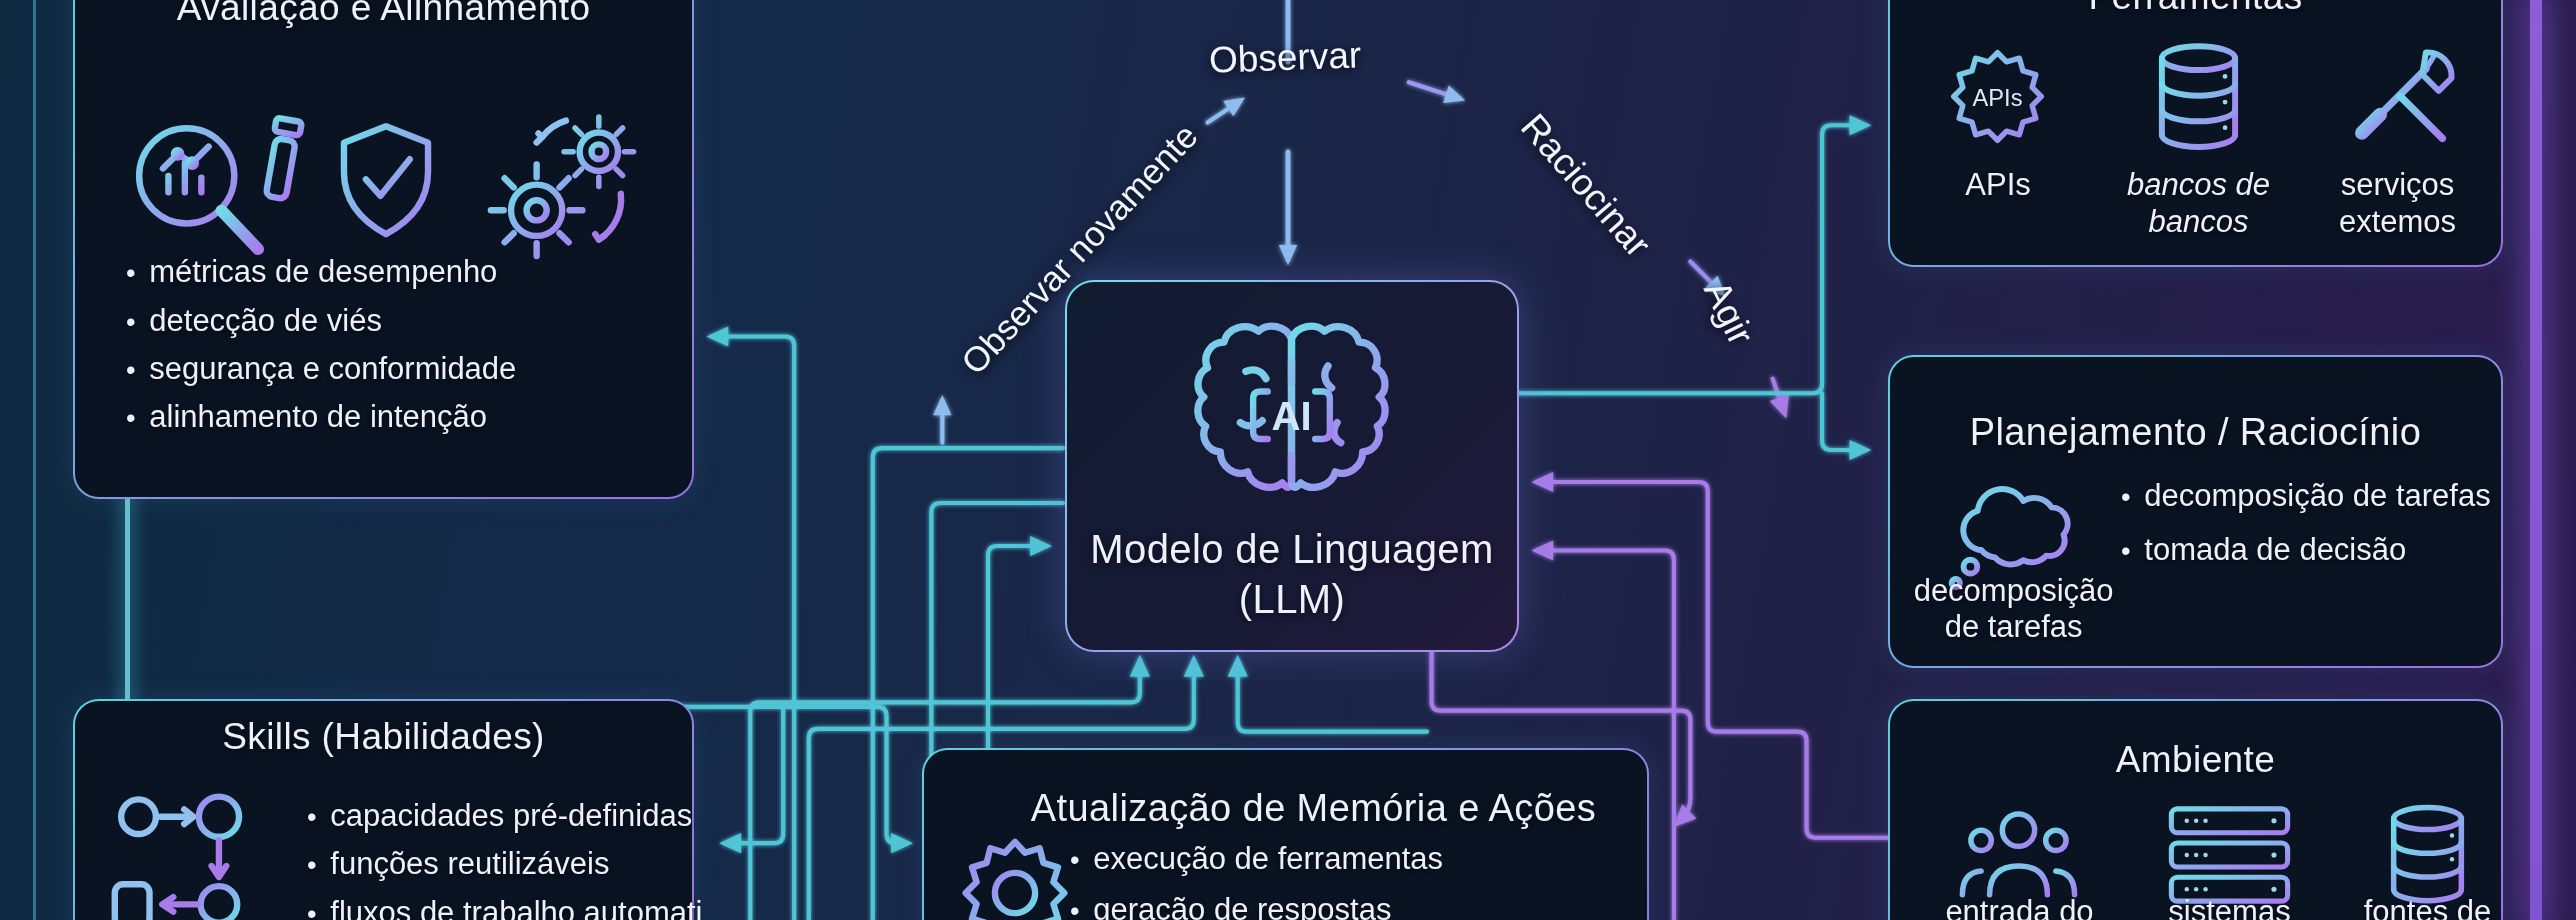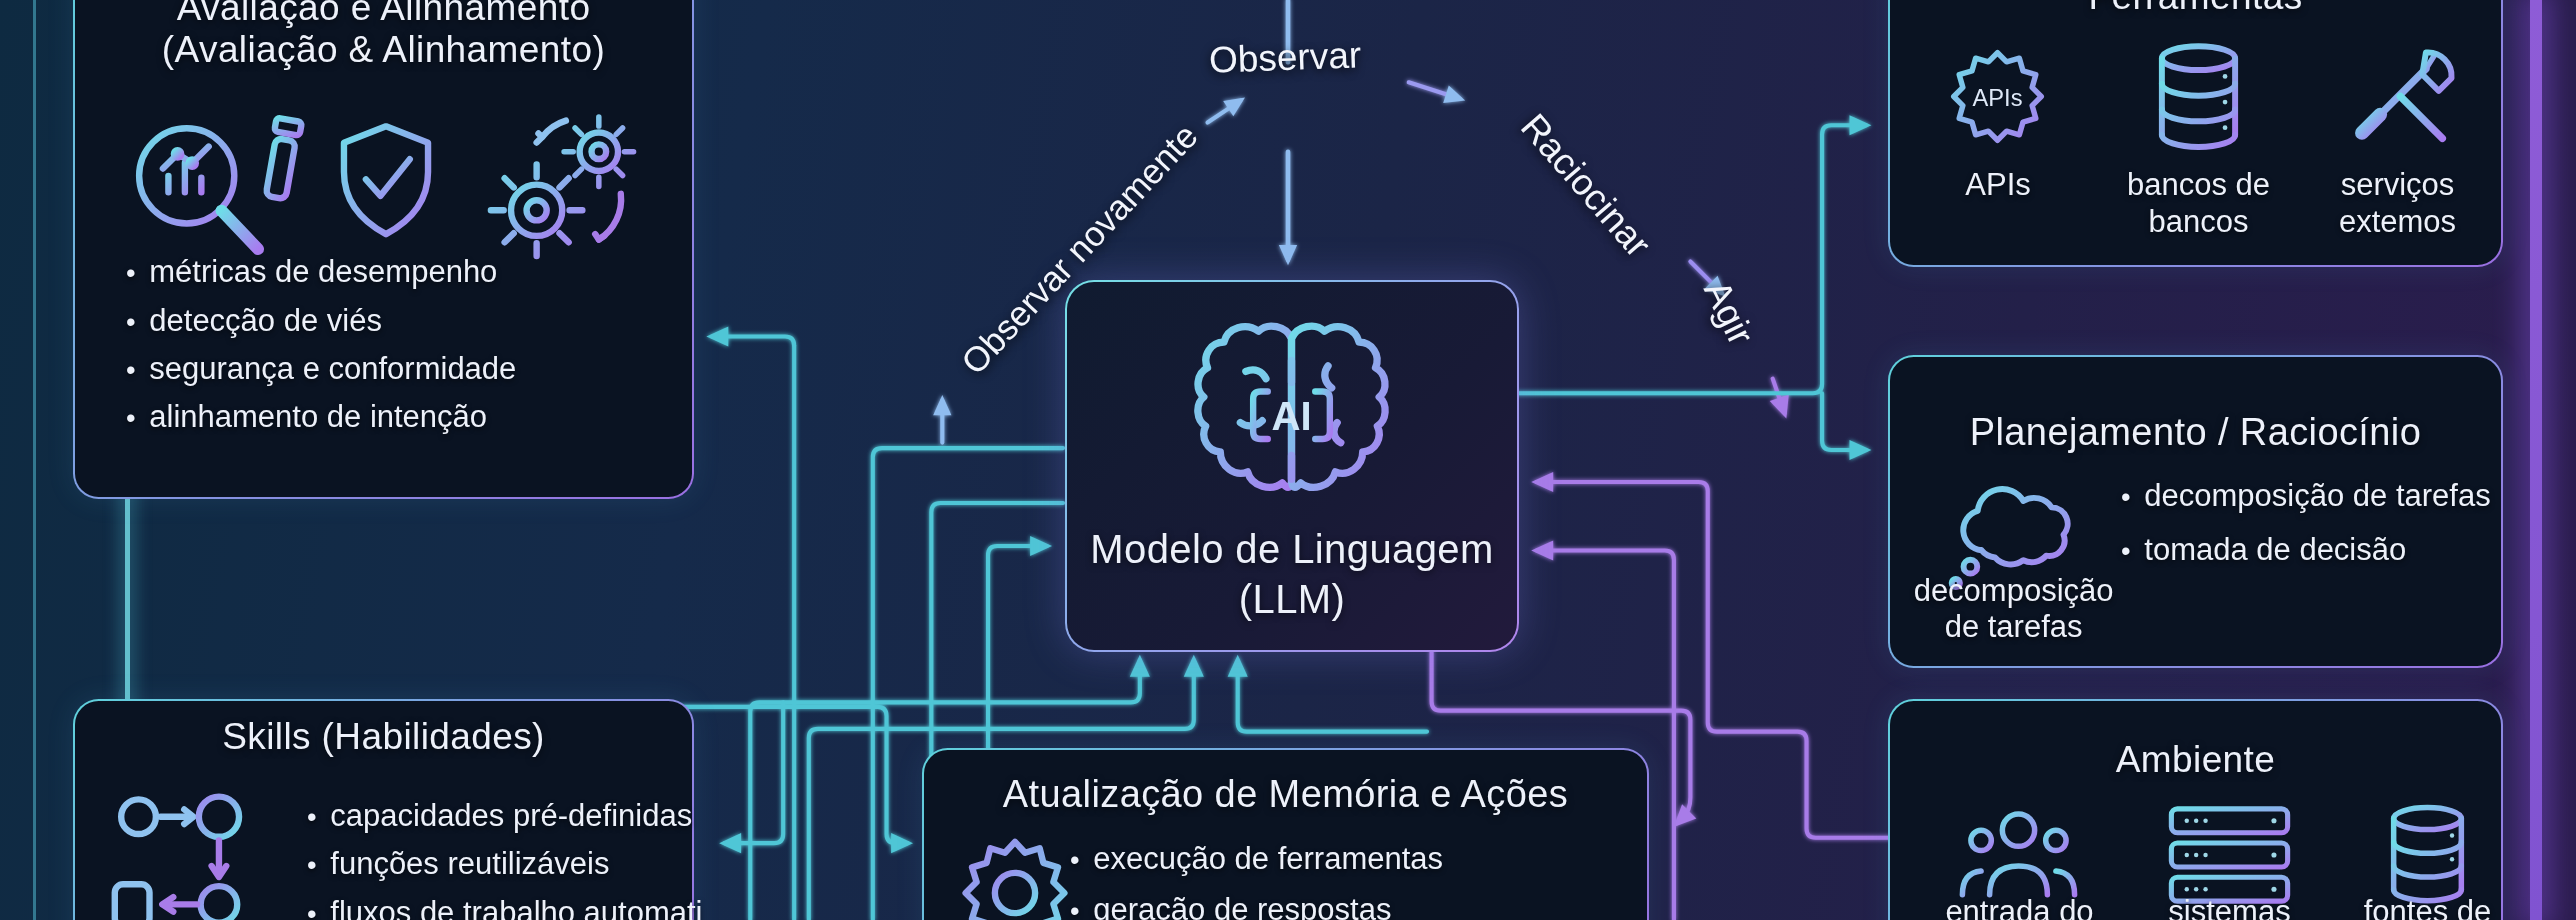--- a/index.html
+++ b/index.html
@@ -102,21 +102,20 @@
       <path stroke="#4fc6d6" stroke-width="4.5" marker-end="url(#mc)" d="M1992 430 L1992 482 Q1992 492 2002 492 L2040 492"></path>
 
       <path stroke="#a87ce8" stroke-width="4.5" marker-end="url(#mp)" d="M2066 916 L1985 916 Q1975 916 1975 906 L1975 810 Q1975 800 1965 800 L1877 800 Q1867 800 1867 790 L1867 537 Q1867 527 1857 527 L1680 527"></path>
       <path stroke="#a87ce8" stroke-width="4.5" marker-end="url(#mp)" d="M1565 712 L1565 767 Q1565 777 1575 777 L1838 777 Q1848 777 1848 787 L1848 872 Q1848 886 1840 894 L1834 900"></path>
       <path stroke="#a87ce8" stroke-width="4.5" marker-end="url(#mp)" d="M1830 1006 L1830 612 Q1830 602 1820 602 L1680 602"></path>
     </g>
   </svg>
 
   <div class="box" style="left:73px;top:-59px;width:617px;height:554px;">
     <div class="t" style="top:44px;">Avaliação e Alinhamento</div>
-    <div class="t" style="top:86px;">(Avaliação &amp; Alinhamento)</div>
 
     <svg class="ic" style="left:44px;top:165px;" width="194" height="165" viewBox="0 0 212 180">
       <g fill="none" stroke="url(#gcp)" stroke-width="7" stroke-linecap="round" stroke-linejoin="round">
         <circle cx="74" cy="74" r="52"></circle>
         <path d="M112 112 L152 154" stroke-width="13"></path>
         <path d="M54 92 V74 M72 92 V60 M90 92 V76"></path>
         <path d="M48 66 L64 50 L80 60 L98 42"></path>
         <circle cx="64" cy="50" r="4"></circle>
           <circle cx="80" cy="60" r="4"></circle>
         <g transform="rotate(10 176 70)">
@@ -233,21 +232,21 @@
         <path d="M24 106 L44 86" stroke-width="15"></path>
         <path d="M94 36 L104 20" stroke-width="6"></path>
         <path d="M66 66 L112 112"></path>
         <path d="M94 18 A26 26 0 0 1 122 46 L108 60 L90 42 Z" stroke-width="6.5"></path>
       </g>
     </svg>
     <div class="lbl" style="left:25.6px;top:212px;width:165px;">
       <div>APIs</div>
       <div></div>
     </div>
-    <div class="lbl" style="left:217px;top:212px;width:183px;">
+    <div class="lbl" style="left:217px;top:212px;width:183px;font-style:italic;">
       <div>bancos de</div>
       <div>bancos</div>
     </div>
     <div class="lbl" style="left:416px;top:212px;width:183px;">
       <div>serviços</div>
       <div>extemos</div>
     </div>
   </div>
 
   <div class="box" style="left:1888px;top:355px;width:611px;height:309px;">
@@ -314,21 +313,21 @@
         <circle cx="84" cy="42" r="2.6" fill="#9fd8e8" stroke="none"></circle>
         <circle cx="84" cy="70" r="2.6" fill="#9fd8e8" stroke="none"></circle>
       </g>
     </svg>
     <div class="lbl" style="left:38px;top:192px;width:183px;">entrada do</div>
     <div class="lbl" style="left:257px;top:192px;width:165px;">sistemas</div>
     <div class="lbl" style="left:455px;top:192px;width:165px;">fontes de</div>
   </div>
 
   <div class="box" style="left:922px;top:748px;width:723px;height:229px;">
-    <div class="t" style="top:23px;font-size:38px;">Atualização de Memória e Ações</div>
+    <div class="t" style="top:37px;font-size:38px;padding-left:28px;">Atualização de Memória e Ações</div>
     <svg class="ic" style="left:27.4px;top:79px;" width="128" height="128" viewBox="0 0 140 140">
       <g fill="none" stroke="url(#gpc)" stroke-width="7" stroke-linecap="round" stroke-linejoin="round">
         <path d="M70 14 L81 26 L97 21 L101 37 L117 42 L112 58 L124 70 L112 82 L117 98 L101 103 L97 119 L81 114 L70 126 L59 114 L43 119 L39 103 L23 98 L28 82 L16 70 L28 58 L23 42 L39 37 L43 21 L59 26 Z"></path>
         <circle cx="70" cy="70" r="22"></circle>
       </g>
     </svg>
     <div class="b" style="left:146px;top:91px;">
         <span class="d">•</span>
         <span>execução de ferramentas</span>
       </div>

